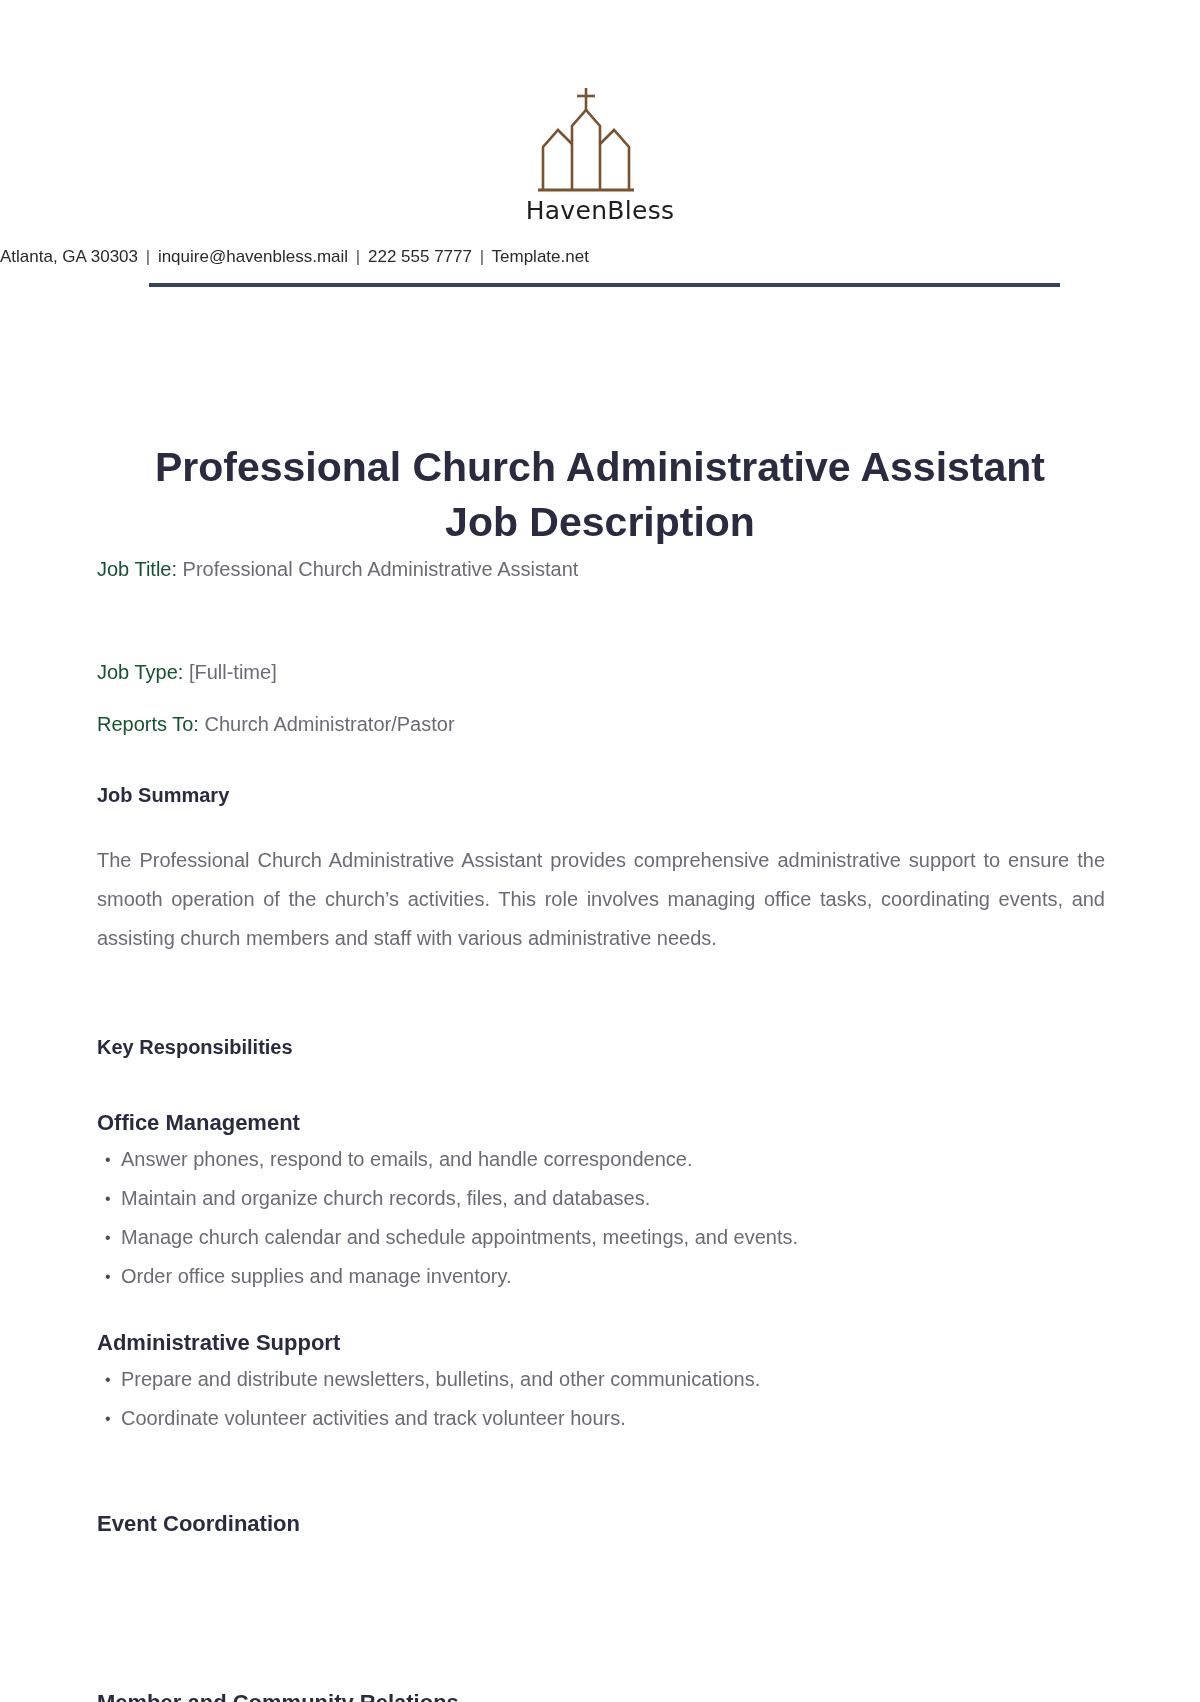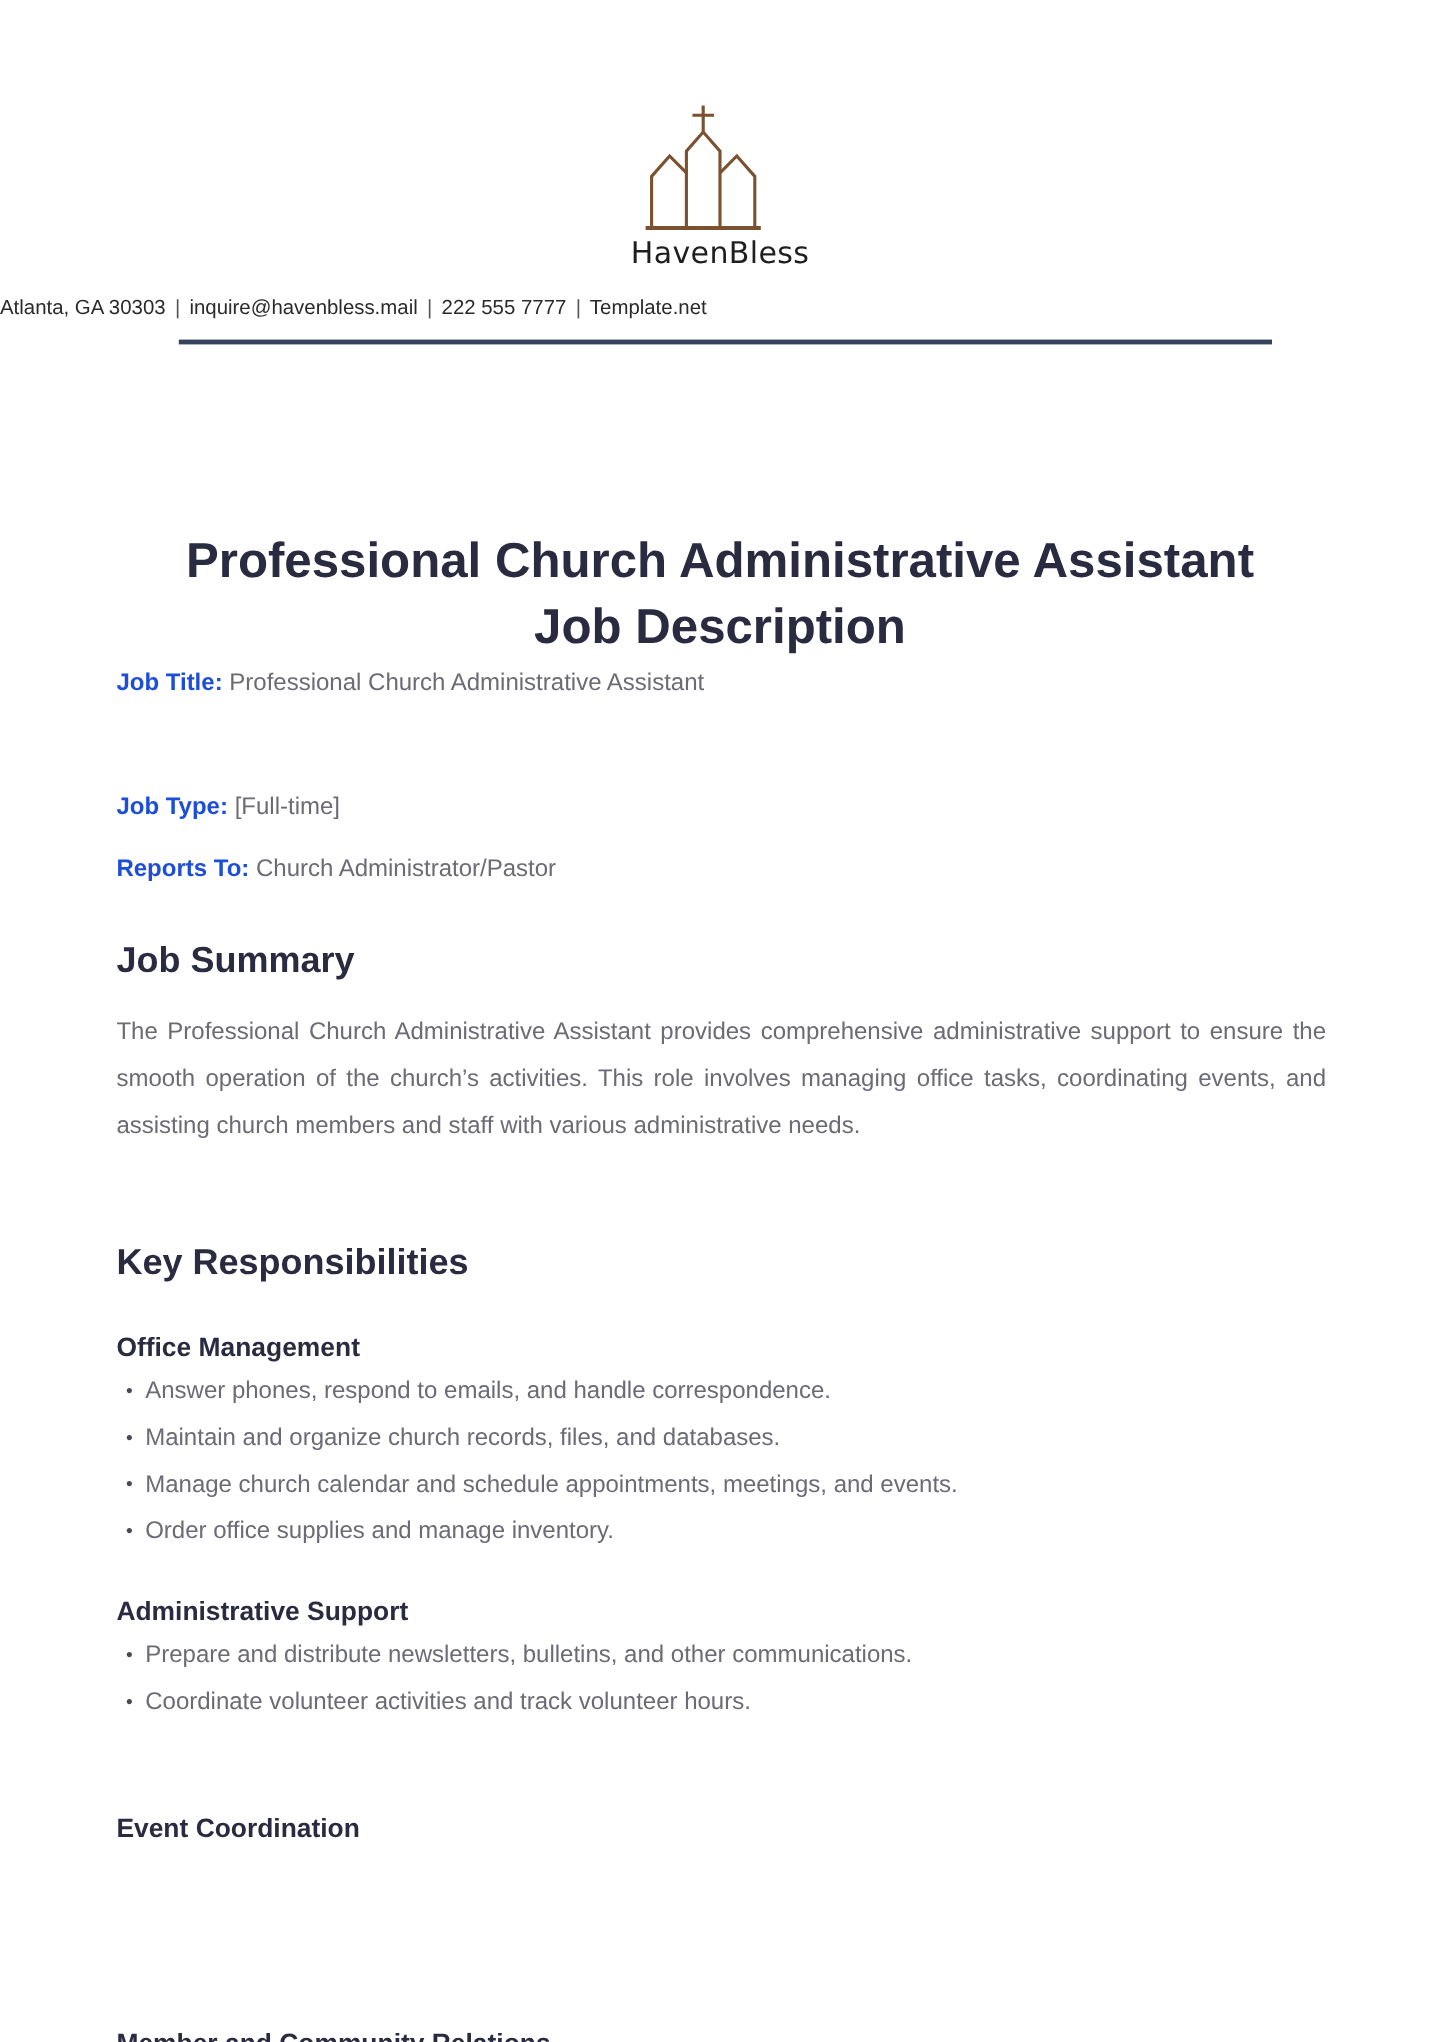--- a/index.html
+++ b/index.html
@@ -14,23 +14,23 @@
   .contact { position: absolute; left: 0; width: 1200px; top: 247px; 
              font-size: 17px; color: #2a2a2a; font-family: "Liberation Sans", sans-serif; }
   .contact .sep { color: #555; padding: 0 3px; }
   .rule { position: absolute; left: 149px; width: 911px; top: 283px; height: 4px; background: #36425e; }
 
   .title { position: absolute; left: 60px; width: 1080px; top: 440px; text-align: center;
            font-size: 41px; font-weight: bold; color: #2a2a40; line-height: 55px;
            font-family: "Liberation Sans", sans-serif; }
 
   .meta { position: absolute; left: 97px; font-size: 20px; color: #6b6b76; }
-  .meta b { color: #1d4ed8; font-weight: bold; }
+  .meta b { color: #14532d; font-weight: normal; }
 
-  .h2 { position: absolute; left: 97px; font-size: 30px; font-weight: bold; color: #2a2a40; }
+  .h2 { position: absolute; left: 97px; font-size: 20px; font-weight: bold; color: #2a2a40; }
   .h3 { position: absolute; left: 97px; font-size: 22px; font-weight: bold; color: #2a2a40; }
 
   .para { position: absolute; left: 97px; width: 1008px; font-size: 20px; color: #6b6b76;
           line-height: 39px; text-align: justify; }
 
   .list { position: absolute; left: 97px; width: 1008px; margin: 0; padding: 0; list-style: none; }
   .list li { position: relative; padding-left: 24px; font-size: 20px; color: #6b6b76;
              line-height: 39px; text-align: justify; }
   .list li::before { content: "\2022"; position: absolute; left: 8px; top: 0; color: #4a4a55; font-size: 16px; }
 </style>

